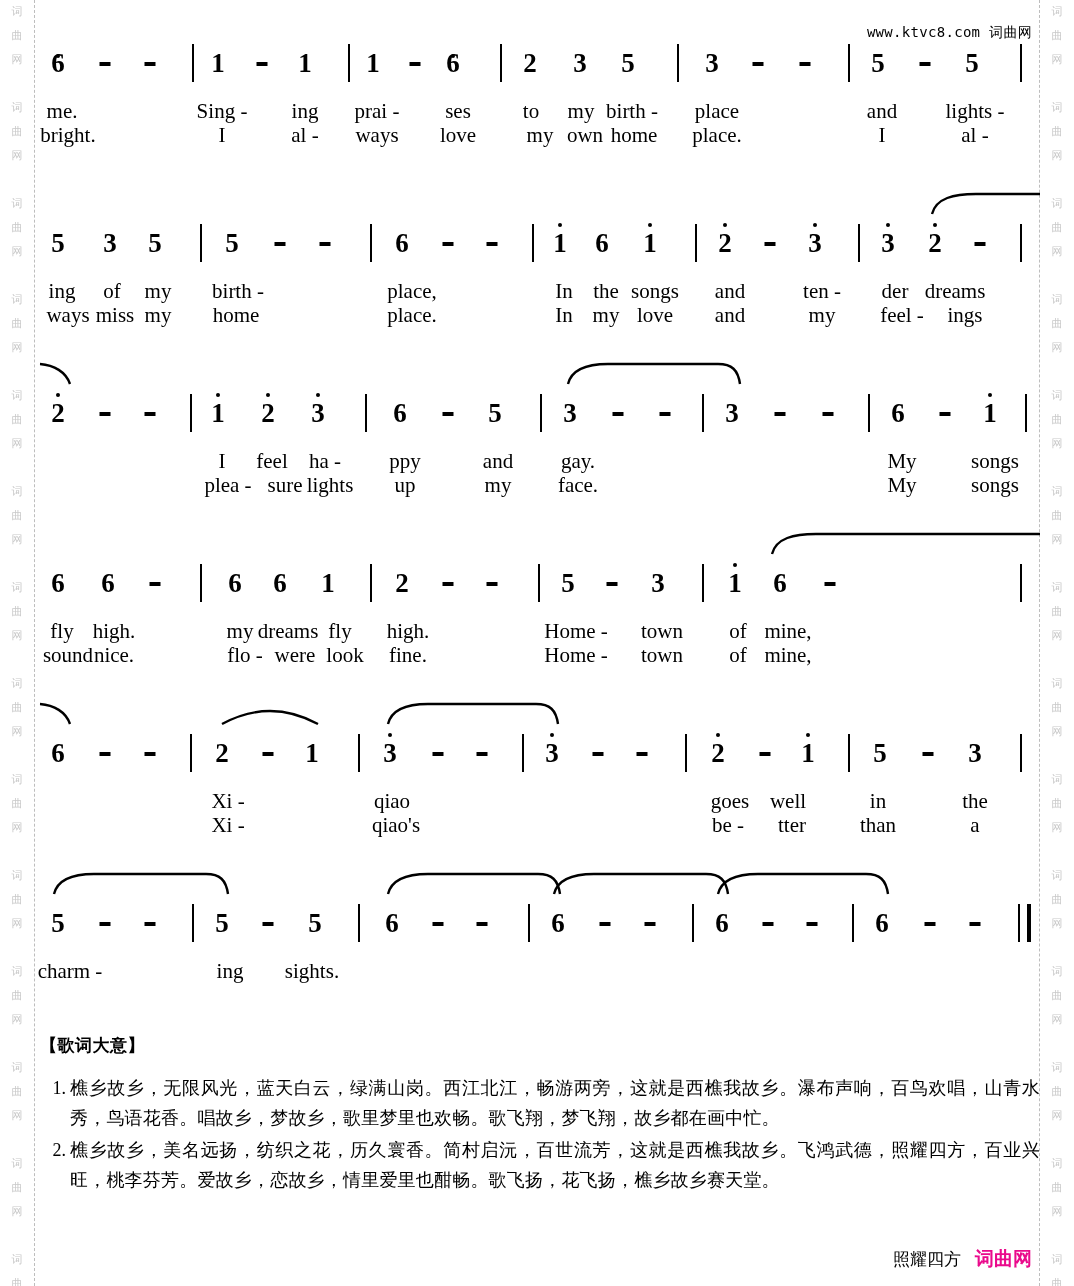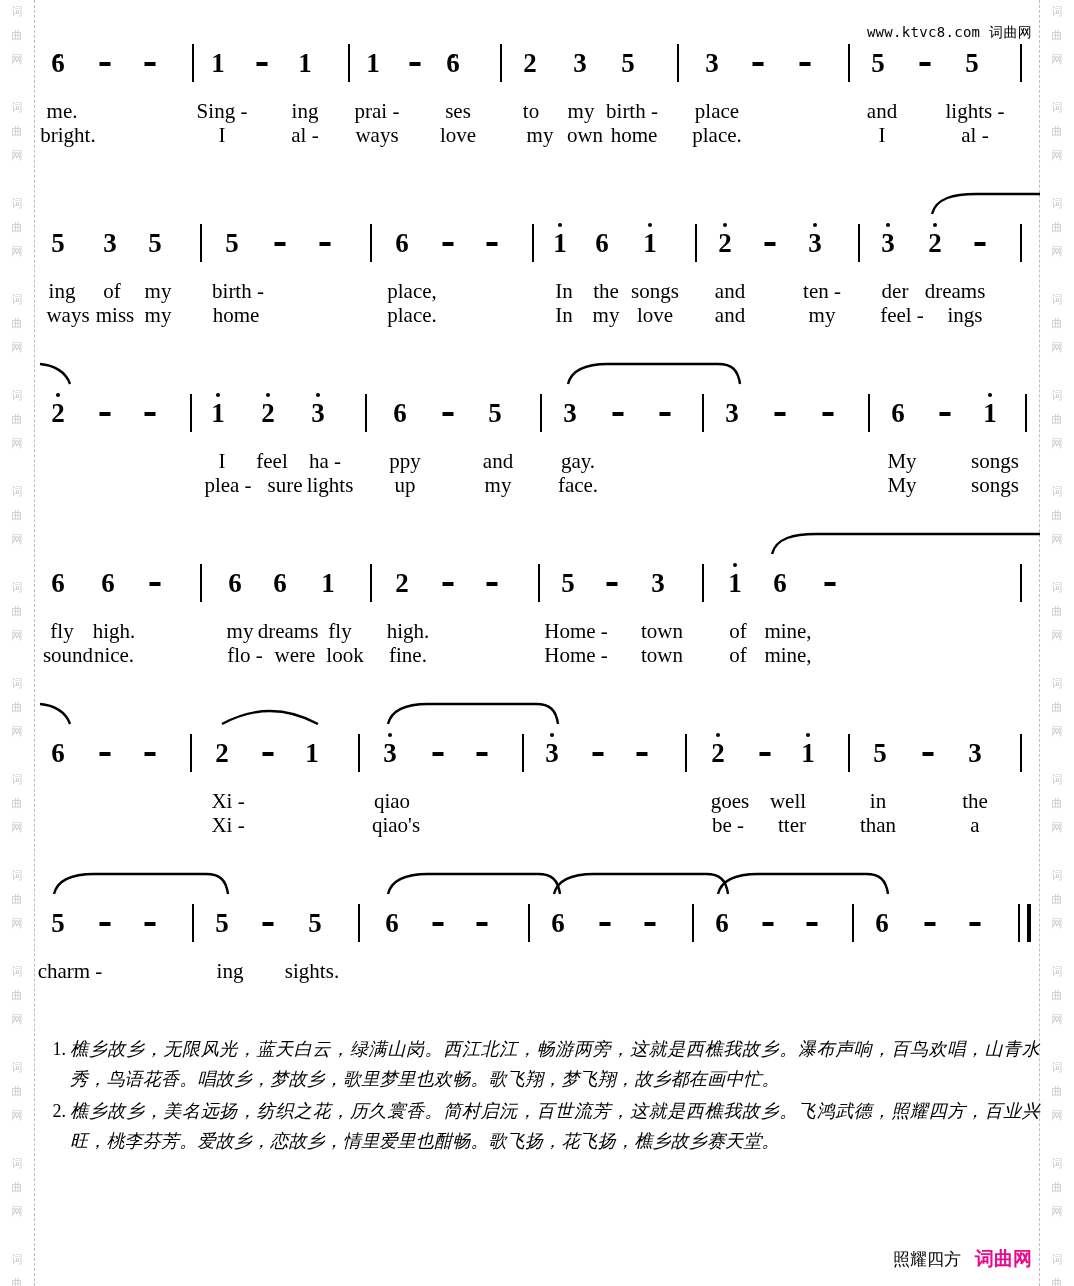--- a/index.html
+++ b/index.html
@@ -183,21 +183,20 @@
     flex: 0 0 26px;
     text-align: right;
     padding-right: 4px;
     font-family: "Liberation Serif", serif;
   }
   .lyr-text {
     flex: 1;
     text-align: justify;
     text-justify: inter-character;
     letter-spacing: .2px;
-    font-style: italic;
   }
 
   .credit {
     position: absolute;
     right: 42px;
     bottom: 14px;
     font-family: "DejaVu Sans", sans-serif;
     font-size: 17px;
     white-space: nowrap;
   }
@@ -686,20 +685,21 @@
       </div>
       <div class="lyricrow l1">
         <span class="syl" style="left:30px">charm -</span>
         <span class="syl" style="left:190px">ing</span>
         <span class="syl" style="left:272px">sights.</span>
       </div>
     </div>
   </div>
 
 <div class="lyr-block">
+  <div class="lyr-head">【歌词大意】</div>
   <div id="lyr-items">
       <div class="lyr-item">
         <div class="lyr-num">1.</div>
         <div class="lyr-text">樵乡故乡，无限风光，蓝天白云，绿满山岗。西江北江，畅游两旁，这就是西樵我故乡。瀑布声响，百鸟欢唱，山青水秀，鸟语花香。唱故乡，梦故乡，歌里梦里也欢畅。歌飞翔，梦飞翔，故乡都在画中忙。</div>
       </div>
       <div class="lyr-item">
         <div class="lyr-num">2.</div>
         <div class="lyr-text">樵乡故乡，美名远扬，纺织之花，历久寰香。简村启沅，百世流芳，这就是西樵我故乡。飞鸿武德，照耀四方，百业兴旺，桃李芬芳。爱故乡，恋故乡，情里爱里也酣畅。歌飞扬，花飞扬，樵乡故乡赛天堂。</div>
       </div>
     </div>

